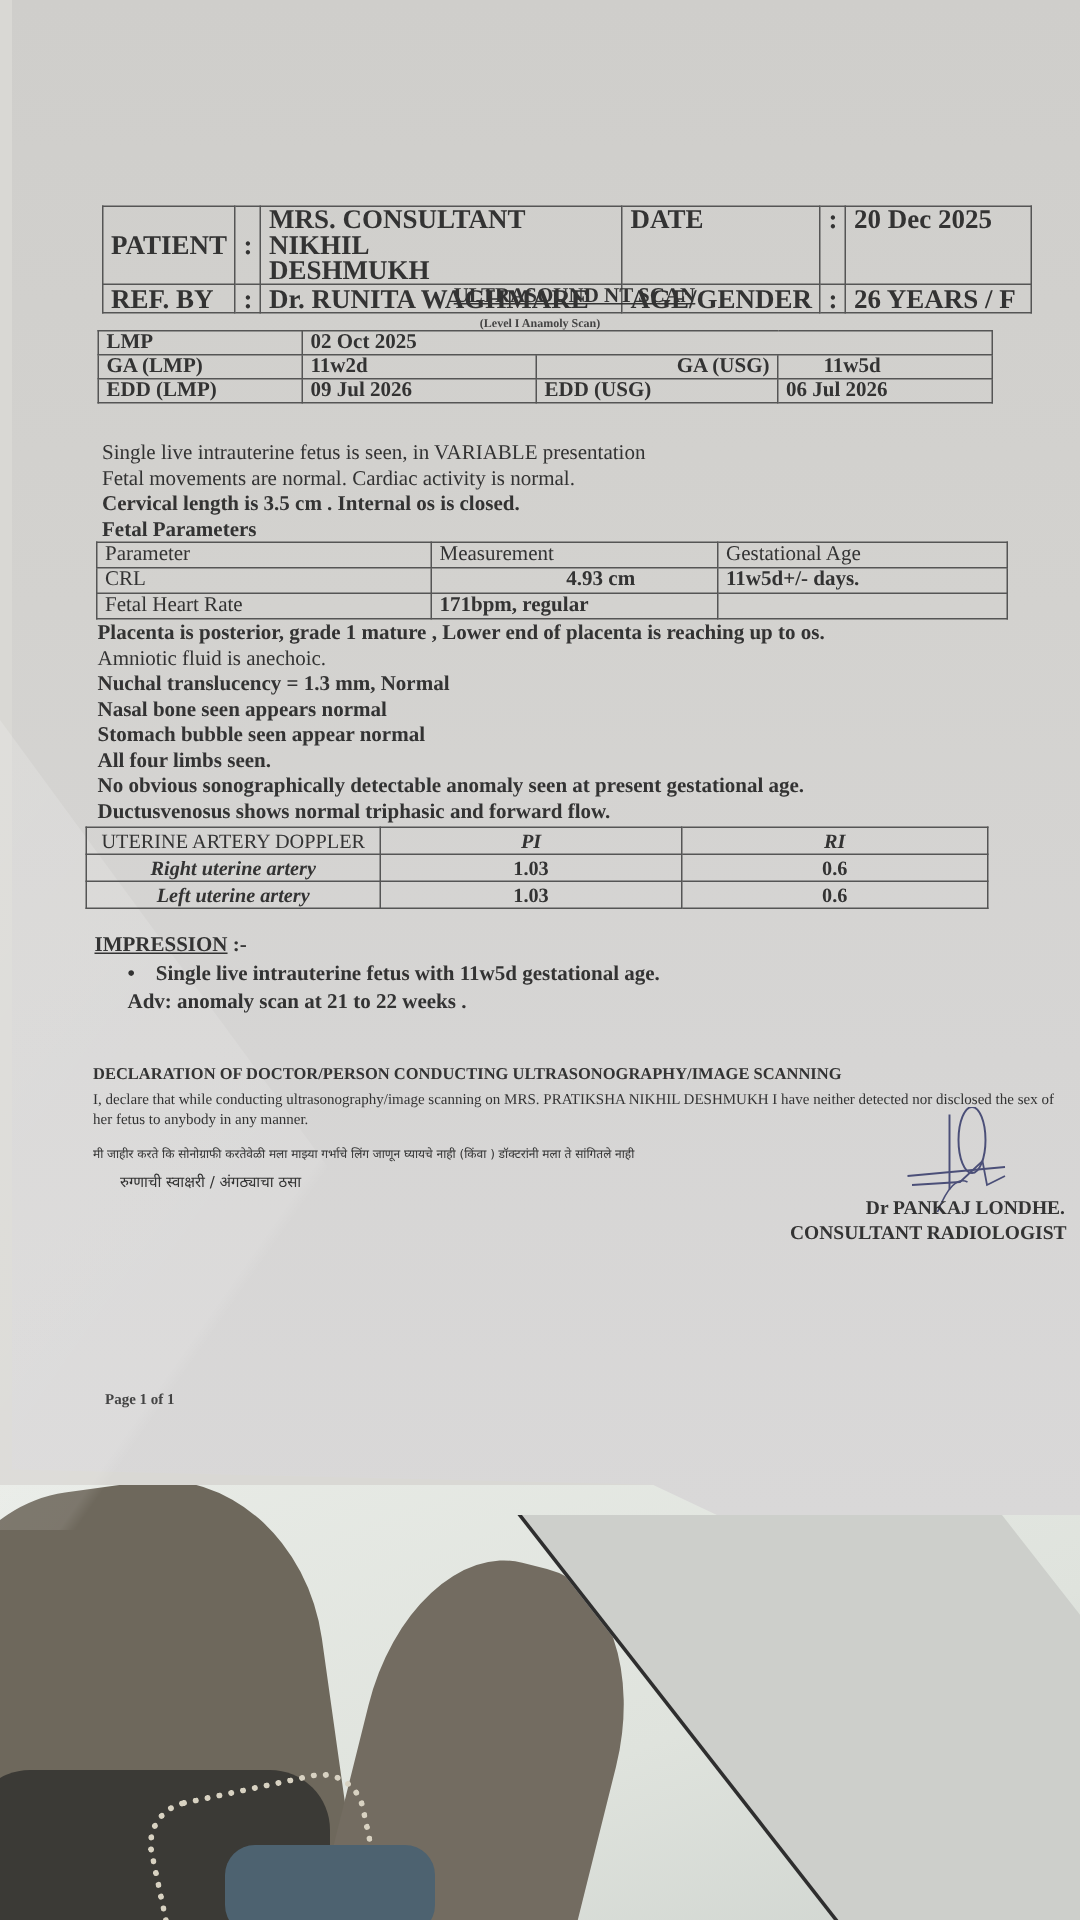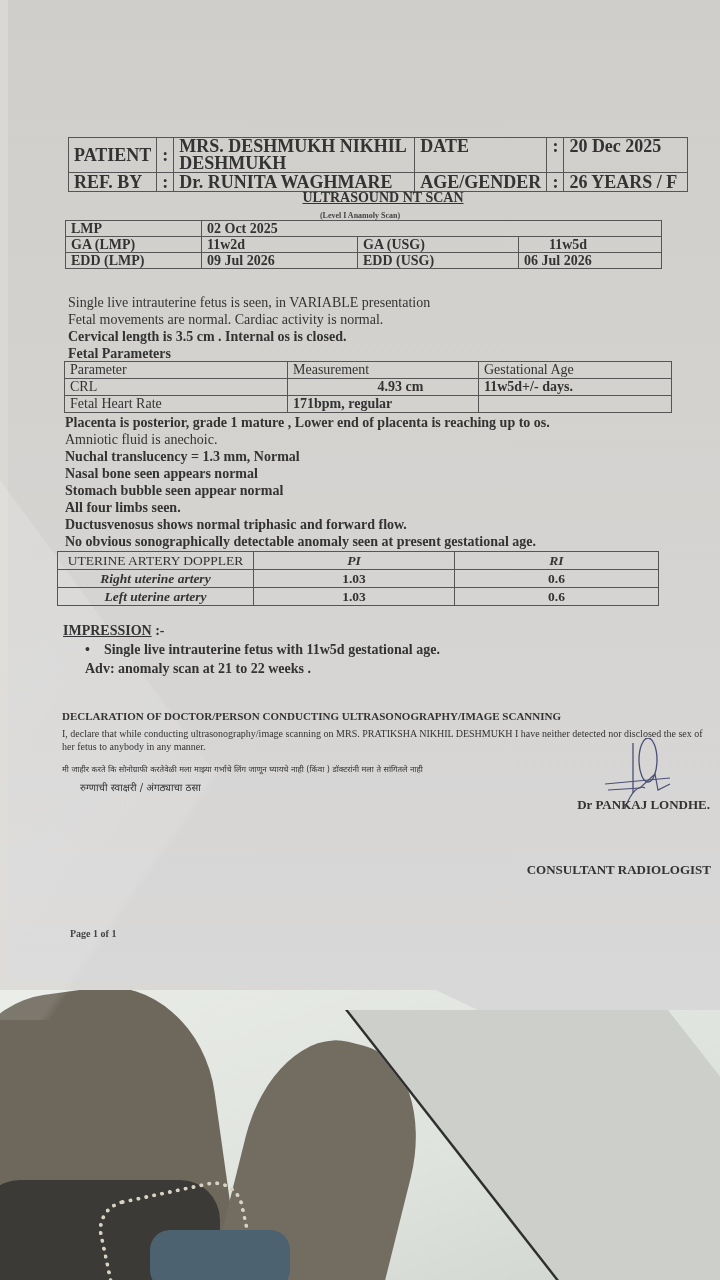--- a/index.html
+++ b/index.html
@@ -61,21 +61,21 @@
   .impression .h { text-decoration:underline; }
   .imp-item { position:absolute; left:85px; top:642px; font-size:14px; font-weight:bold; color:#333; white-space:nowrap; }
   .imp-adv { position:absolute; left:85px; top:661px; font-size:14px; font-weight:bold; color:#333; white-space:nowrap;text-align:right; }
 
   .decl-h { position:absolute; left:62px; top:710px; font-size:11px; font-weight:bold; color:#333; white-space:nowrap; }
   .decl { position:absolute; left:62px; top:727px; font-size:10px; line-height:13px; color:#333; width:650px; }
   .marathi { position:absolute; left:62px; top:763px; font-family:"DejaVu Sans", sans-serif; font-size:8px; color:#333; white-space:nowrap; }
   .marathi2 { position:absolute; left:80px; top:780px; font-family:"DejaVu Sans", sans-serif; font-size:10px; color:#333; white-space:nowrap; }
   .sign { position:absolute; left:600px; top:738px; width:90px; height:80px; }
   .doc-name { position:absolute; right:10px; top:797px; font-size:13px; font-weight:bold; color:#333; text-align:right; }
-  .doc-title { position:absolute; right:9px; top:814px; font-size:13px; font-weight:bold; color:#333;margin-top:48px; }
+  .doc-title { position:absolute; right:9px; top:814px; font-size:13px; font-weight:bold; color:#333; }
   .page-no { position:absolute; left:70px; top:928px; font-size:10px; font-weight:bold; color:#444; }
 </style>
 </head>
 <body>
 
 <div class="photo">
   <div class="leg1"></div>
   <div class="leg2"></div>
   <div class="jacket"></div>
   <div class="zip"></div>
@@ -87,21 +87,21 @@
 <div class="shade"></div>
 
 <div class="doc">
 
   <table id="t-head">
     <tbody>
         <tr>
       <td rowspan="1" style="width:70px;">PATIENT</td>
       <td style="width:6px;text-align:center;">:</td>
       <td style="width:230px;">
-        <div>MRS. DESHMUKH NIKHIL</div>
+        <div>MRS. CONSULTANT NIKHIL</div>
         <div>DESHMUKH</div>
       </td>
       <td style="width:115px;vertical-align:top;">DATE</td>
       <td style="width:6px;text-align:center;vertical-align:top;">:</td>
       <td style="vertical-align:top;">20 Dec 2025</td>
     </tr>
     <tr>
       <td>REF. BY</td>
       <td style="text-align:center;">:</td>
       <td>Dr. RUNITA WAGHMARE</td>
@@ -117,21 +117,21 @@
 
   <table id="t-dates">
     <tbody>
         <tr>
       <td class="b" style="width:125px;">LMP</td>
       <td class="b" colspan="3">02 Oct 2025</td>
     </tr>
     <tr>
       <td class="b">GA (LMP)</td>
       <td class="b" style="width:145px;">11w2d</td>
-      <td class="b" style="width:150px;">GA (USG)</td>
+      <td class="b" style="width:150px;text-align:right;">GA (USG)</td>
       <td class="b" style="padding-left:30px;">11w5d</td>
     </tr>
     <tr>
       <td class="b">EDD (LMP)</td>
       <td class="b">09 Jul 2026</td>
       <td class="b">EDD (USG)</td>
       <td class="b">06 Jul 2026</td>
     </tr>
   </tbody>
     </table>
@@ -163,22 +163,22 @@
   </tbody>
     </table>
 
   <div class="para" style="top:414px;left:65px;">
     <div class="b">Placenta is posterior, grade 1 mature , Lower end of placenta is reaching up to os.</div>
     <div>Amniotic fluid is anechoic.</div>
     <div class="b">Nuchal translucency = 1.3 mm, Normal</div>
     <div class="b">Nasal bone seen appears normal</div>
     <div class="b">Stomach bubble seen appear normal</div>
     <div class="b">All four limbs seen.</div>
+    <div class="b">No obvious sonographically detectable  anomaly seen at present gestational age.</div>
     <div class="b">Ductusvenosus shows normal triphasic and forward flow.</div>
-    <div class="b">No obvious sonographically detectable  anomaly seen at present gestational age.</div>
   </div>
 
   <table id="t-doppler">
     <tbody>
         <tr>
       <td style="width:185px;font-weight:normal;">UTERINE ARTERY DOPPLER</td>
       <td class="it" style="width:190px;">PI</td>
       <td class="it">RI</td>
     </tr>
     <tr>

